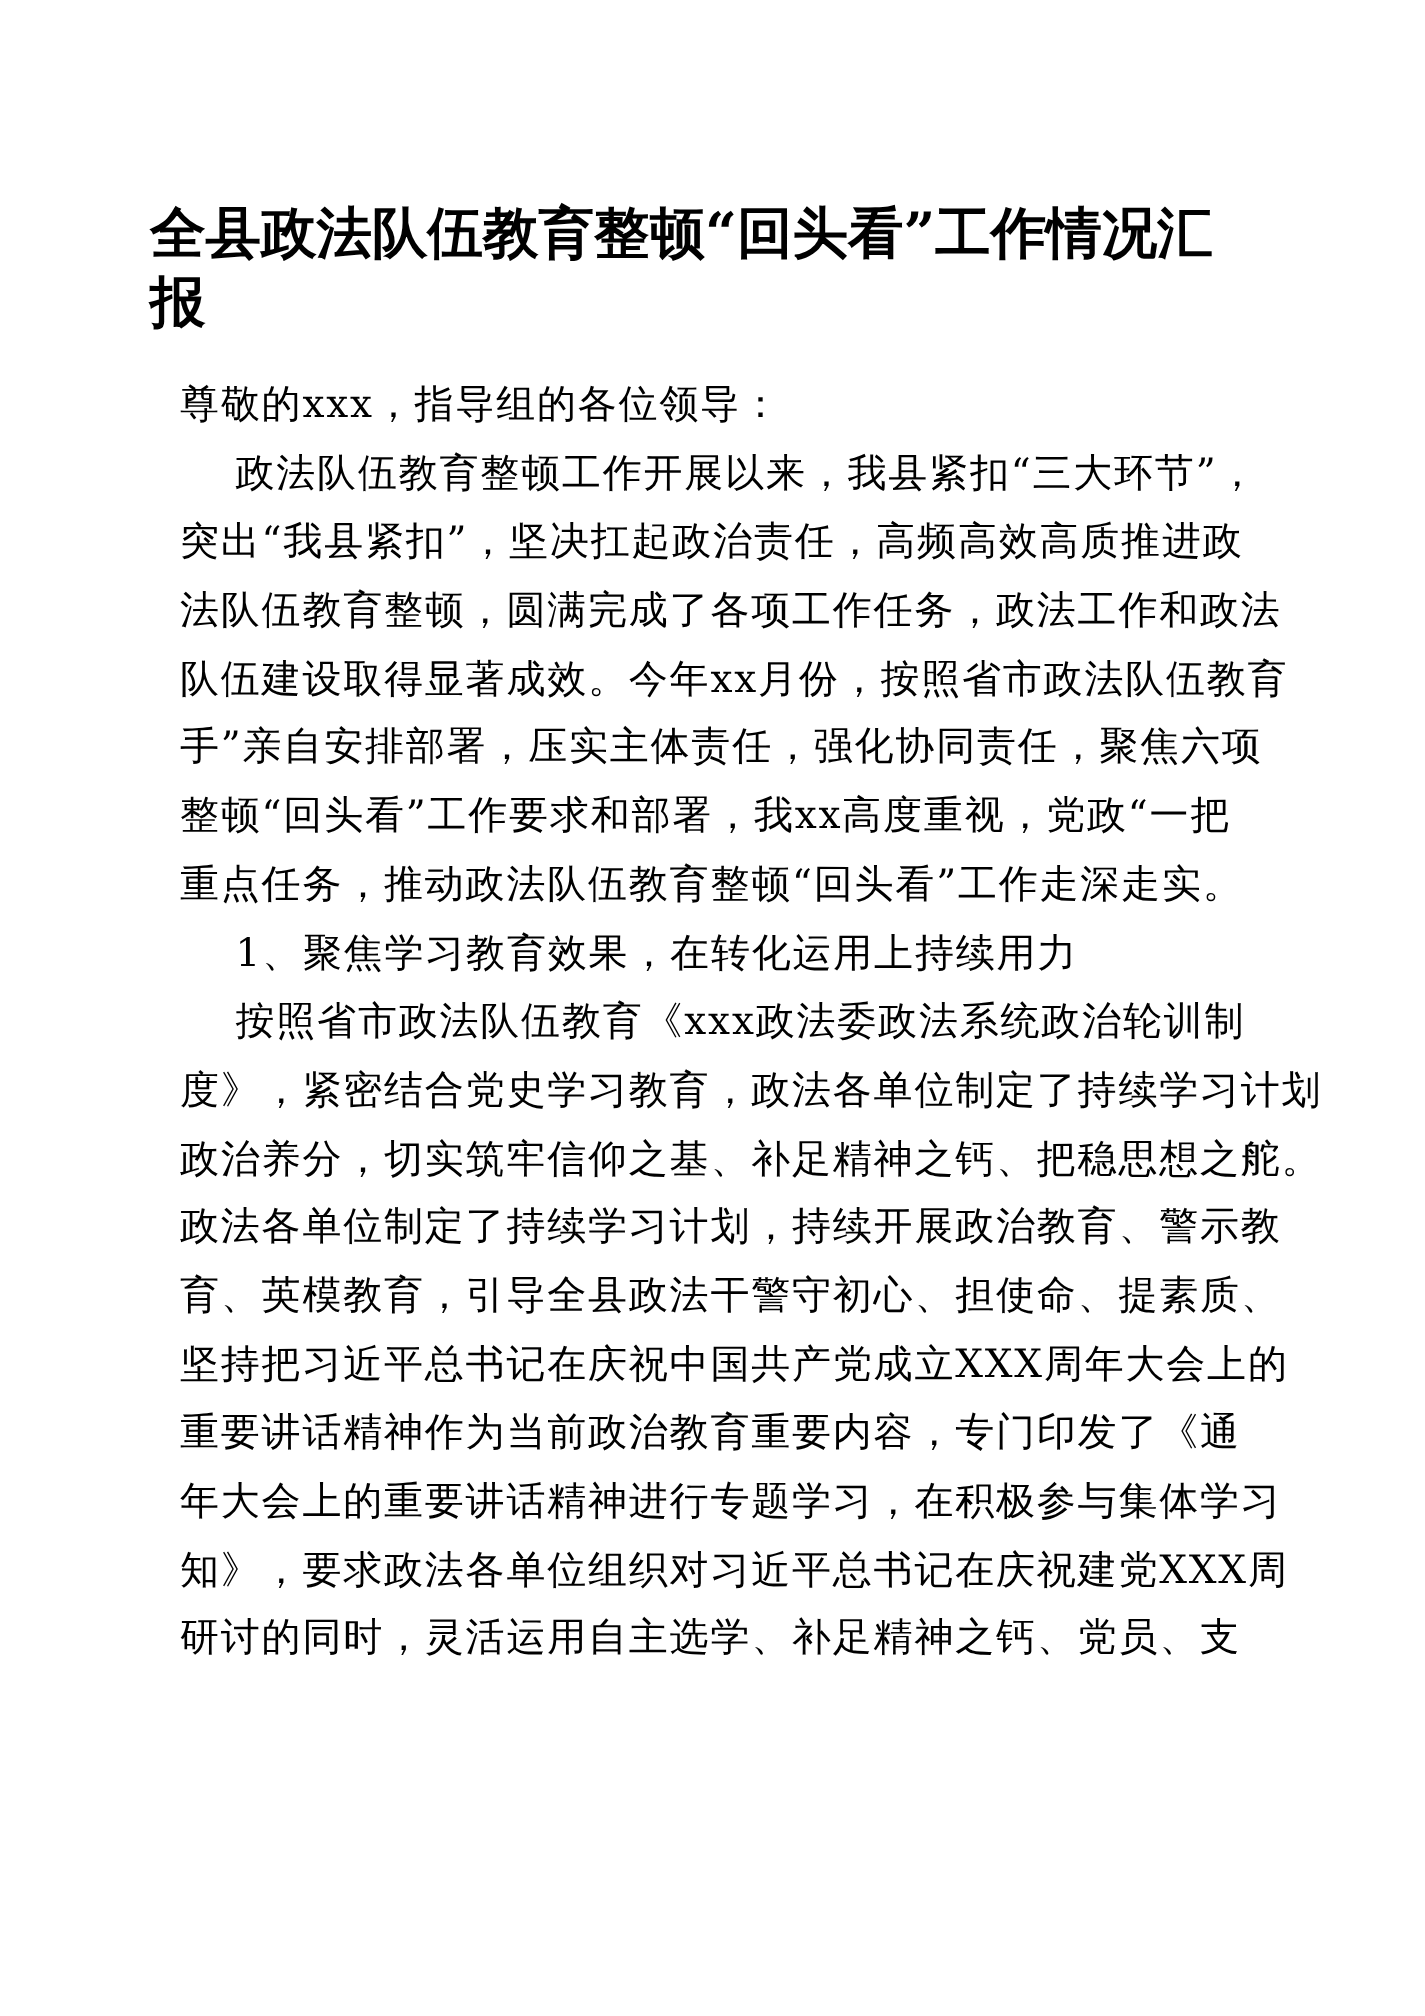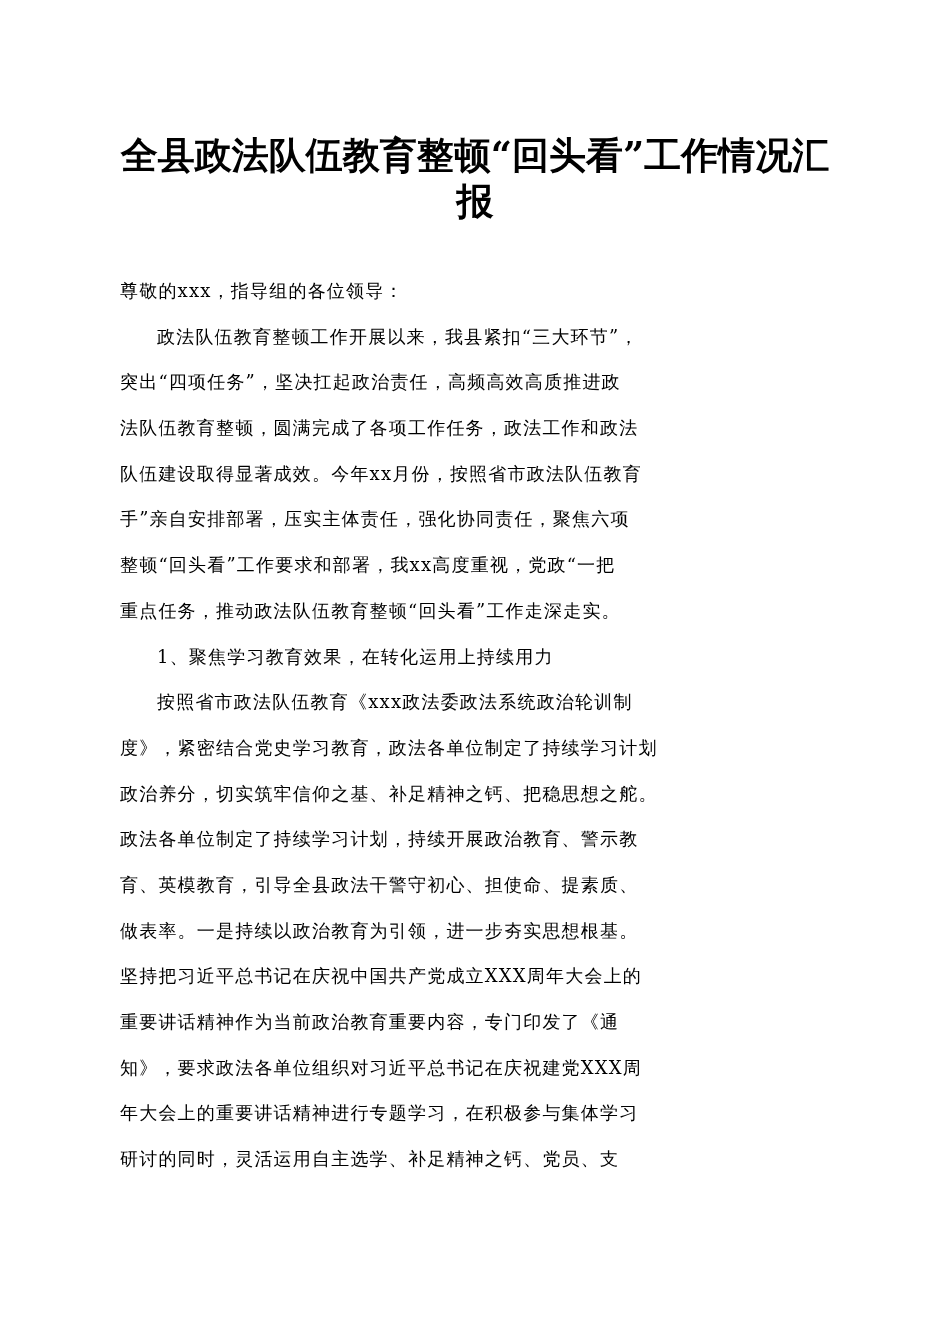--- a/index.html
+++ b/index.html
@@ -20,34 +20,34 @@
       top: 0;
       width: 950px;
       height: 1344px;
       background: #ffffff;
     }
     .title {
       position: absolute;
       left: 100px;
       width: 750px;
       top: 132px;
-      text-align: center;
+      text-align: left;
       font-family: "DejaVu Serif", "Liberation Serif", serif;
       font-weight: bold;
       font-size: 37px;
       line-height: 46px;
       letter-spacing: 0px;
     }
     .body-text {
       position: absolute;
       left: 120px;
       width: 720px;
-      top: 268px;
+      top: 248px;
       font-family: "DejaVu Serif", "Liberation Serif", serif;
-      font-size: 18px;
+      font-size: 26px;
       line-height: 45.7px;
       letter-spacing: 1.2px;
     }
     .line {
       display: block;
       white-space: nowrap;
       height: 45.7px;
     }
     .indent {
       padding-left: 37px;
@@ -60,39 +60,38 @@
   <div class="title">
     <span class="line">全县政法队伍教育整顿“回头看”工作情况汇</span>
     <span class="line">报</span>
   </div>
 
   <div class="body-text">
     <span class="line">尊敬的xxx，指导组的各位领导：</span>
 
     <div>
       <span class="line indent">政法队伍教育整顿工作开展以来，我县紧扣“三大环节”，</span>
-      <span class="line">突出“四项任务”，坚决扛起政治责任，高频高效高质推进政</span>
+      <span class="line">突出“我县紧扣”，坚决扛起政治责任，高频高效高质推进政</span>
       <span class="line">法队伍教育整顿，圆满完成了各项工作任务，政法工作和政法</span>
       <span class="line">队伍建设取得显著成效。今年xx月份，按照省市政法队伍教育</span>
       <span class="line">手”亲自安排部署，压实主体责任，强化协同责任，聚焦六项</span>
       <span class="line">整顿“回头看”工作要求和部署，我xx高度重视，党政“一把</span>
       <span class="line">重点任务，推动政法队伍教育整顿“回头看”工作走深走实。</span>
     </div>
 
     <div>
       <span class="line indent">1、聚焦学习教育效果，在转化运用上持续用力</span>
     </div>
 
     <div>
       <span class="line indent">按照省市政法队伍教育《xxx政法委政法系统政治轮训制</span>
       <span class="line">度》，紧密结合党史学习教育，政法各单位制定了持续学习计划</span>
       <span class="line">政治养分，切实筑牢信仰之基、补足精神之钙、把稳思想之舵。</span>
       <span class="line">政法各单位制定了持续学习计划，持续开展政治教育、警示教</span>
       <span class="line">育、英模教育，引导全县政法干警守初心、担使命、提素质、</span>
-      <span class="line">做表率。一是持续以政治教育为引领，进一步夯实思想根基。</span>
       <span class="line">坚持把习近平总书记在庆祝中国共产党成立XXX周年大会上的</span>
       <span class="line">重要讲话精神作为当前政治教育重要内容，专门印发了《通</span>
+      <span class="line">年大会上的重要讲话精神进行专题学习，在积极参与集体学习</span>
       <span class="line">知》，要求政法各单位组织对习近平总书记在庆祝建党XXX周</span>
-      <span class="line">年大会上的重要讲话精神进行专题学习，在积极参与集体学习</span>
       <span class="line">研讨的同时，灵活运用自主选学、补足精神之钙、党员、支</span>
     </div>
   </div>
 </div>
 
 </body></html>

